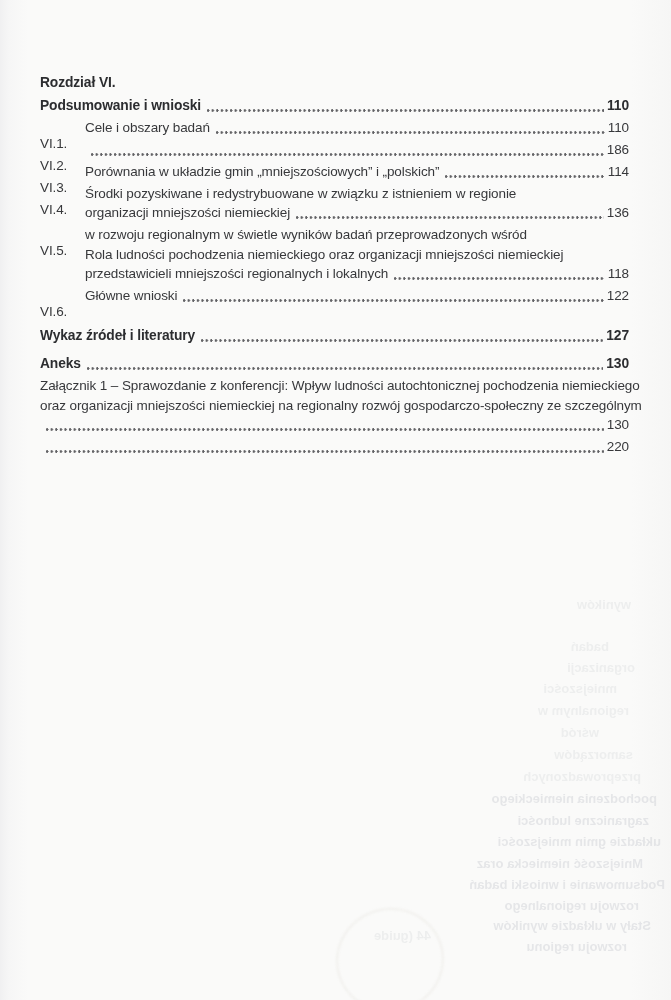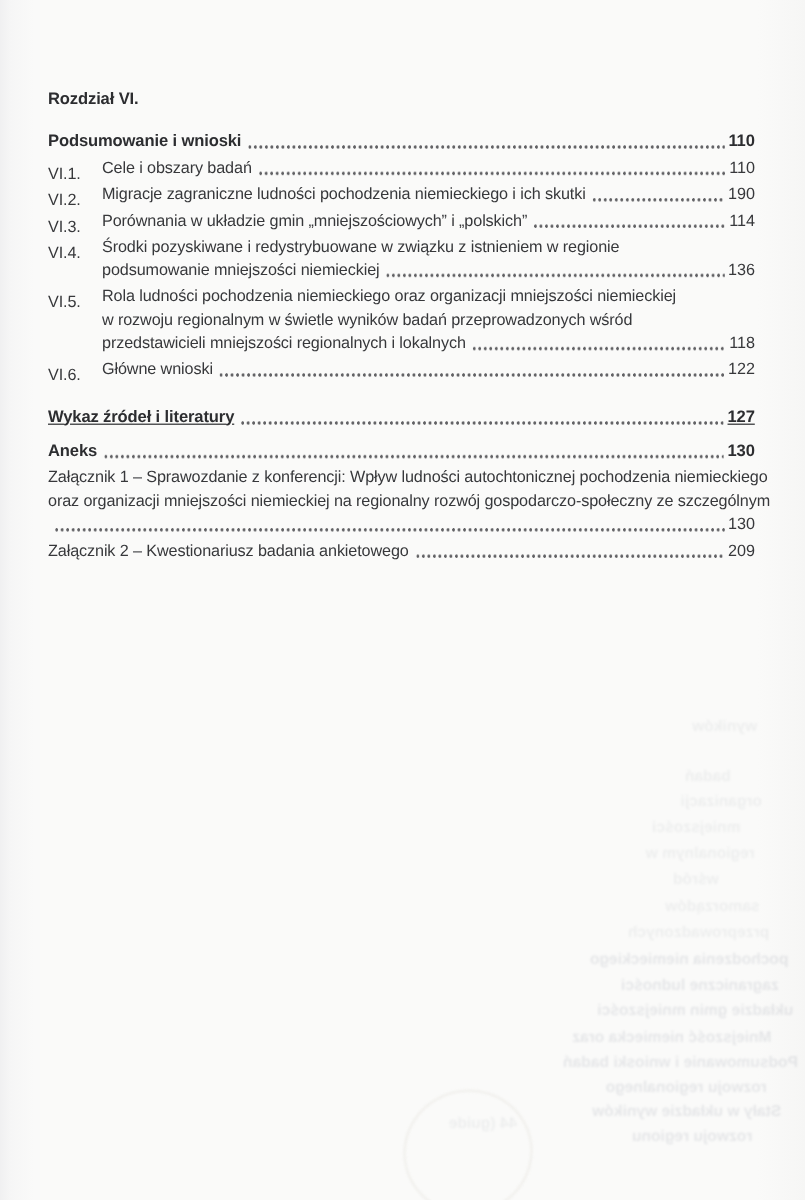--- a/index.html
+++ b/index.html
@@ -17,28 +17,28 @@
     overflow:hidden;
     background:linear-gradient(90deg,#f0f0f1 0px,#f6f6f6 9px,var(--paper) 28px,var(--paper) 94%,#f6f6f5 100%);
     color:var(--ink);
   }
   .content{
     position:absolute;left:40px;top:73px;width:589px;
     font-size:13.5px;letter-spacing:-0.1px;
   }
   .chapter-label{
     font-weight:bold;font-size:13.8px;line-height:19.5px;
-    color:var(--ink-bold);margin-bottom:15px;
+    color:var(--ink-bold);margin-bottom:3px;
   }
   .toc-entry{position:relative;margin-bottom:2.5px;}
   .toc-entry.numbered{padding-left:45px;}
   .toc-entry.bold{font-weight:bold;color:var(--ink-bold);font-size:13.8px;}
-  .toc-entry.gap-lg{margin-top:20px;text-decoration:underline;}
+  .toc-entry.gap-lg{margin-top:20px;}
   .toc-entry.gap-md{margin-top:9px;}
-  .toc-num{position:absolute;left:0;top:5px;line-height:19.5px;font-weight:normal;color:var(--ink);}
+  .toc-num{position:absolute;left:0;top:16px;line-height:19.5px;font-weight:normal;color:var(--ink);}
   .toc-line{line-height:19.5px;justify-content:center;}
   .toc-line .toc-text{white-space:nowrap;}
   .toc-line.last{display:flex;}
   .leader{
     flex:1 1 auto;
     height:2.6px;
     align-self:flex-end;
     margin:0 3px 3.5px 6px;
     background-image:radial-gradient(circle at 1.2px 1.3px,var(--leader-dot) 1.02px,rgba(0,0,0,0) 1.35px);
     background-size:4.6px 2.6px;
@@ -105,46 +105,45 @@
           <span class="toc-num">VI.1.</span>
           <div class="toc-line last">
             <span class="toc-text">Cele i obszary badań</span>
             <span class="leader"></span>
             <span class="toc-page">110</span>
           </div>
         </div>
         <div class="toc-entry numbered">
           <span class="toc-num">VI.2.</span>
           <div class="toc-line last">
-            <span class="toc-text">Migracje zagraniczne ludności pochodzenia niemieckiego i ich skutki</span>
             <span class="leader"></span>
-            <span class="toc-page">190</span>
+            <span class="toc-page">186</span>
           </div>
         </div>
         <div class="toc-entry numbered">
           <span class="toc-num">VI.3.</span>
           <div class="toc-line last">
             <span class="toc-text">Porównania w układzie gmin „mniejszościowych” i „polskich”</span>
             <span class="leader"></span>
             <span class="toc-page">114</span>
           </div>
         </div>
         <div class="toc-entry numbered">
           <span class="toc-num">VI.4.</span>
           <div class="toc-line"><span class="toc-text">Środki pozyskiwane i redystrybuowane w związku z istnieniem w regionie</span></div>
           <div class="toc-line last">
-            <span class="toc-text">podsumowanie mniejszości niemieckiej</span>
+            <span class="toc-text">organizacji mniejszości niemieckiej</span>
             <span class="leader"></span>
             <span class="toc-page">136</span>
           </div>
         </div>
         <div class="toc-entry numbered">
           <span class="toc-num">VI.5.</span>
+          <div class="toc-line"><span class="toc-text">w rozwoju regionalnym w świetle wyników badań przeprowadzonych wśród</span></div>
           <div class="toc-line"><span class="toc-text">Rola ludności pochodzenia niemieckiego oraz organizacji mniejszości niemieckiej</span></div>
-          <div class="toc-line"><span class="toc-text">w rozwoju regionalnym w świetle wyników badań przeprowadzonych wśród</span></div>
           <div class="toc-line last">
             <span class="toc-text">przedstawicieli mniejszości regionalnych i lokalnych</span>
             <span class="leader"></span>
             <span class="toc-page">118</span>
           </div>
         </div>
         <div class="toc-entry numbered">
           <span class="toc-num">VI.6.</span>
           <div class="toc-line last">
             <span class="toc-text">Główne wnioski</span>
@@ -169,21 +168,20 @@
         <div class="toc-entry">
           <div class="toc-line"><span class="toc-text">Załącznik 1 – Sprawozdanie z konferencji: Wpływ ludności autochtonicznej pochodzenia niemieckiego</span></div>
           <div class="toc-line"><span class="toc-text">oraz organizacji mniejszości niemieckiej na regionalny rozwój gospodarczo-społeczny ze szczególnym</span></div>
           <div class="toc-line last">
             <span class="leader"></span>
             <span class="toc-page">130</span>
           </div>
         </div>
         <div class="toc-entry">
           <div class="toc-line last">
-            <span class="toc-text">Załącznik 2 – Kwestionariusz badania ankietowego</span>
             <span class="leader"></span>
-            <span class="toc-page">209</span>
+            <span class="toc-page">220</span>
           </div>
         </div>
       </div>
   </div>
 
 </div>
 
 </body></html>

